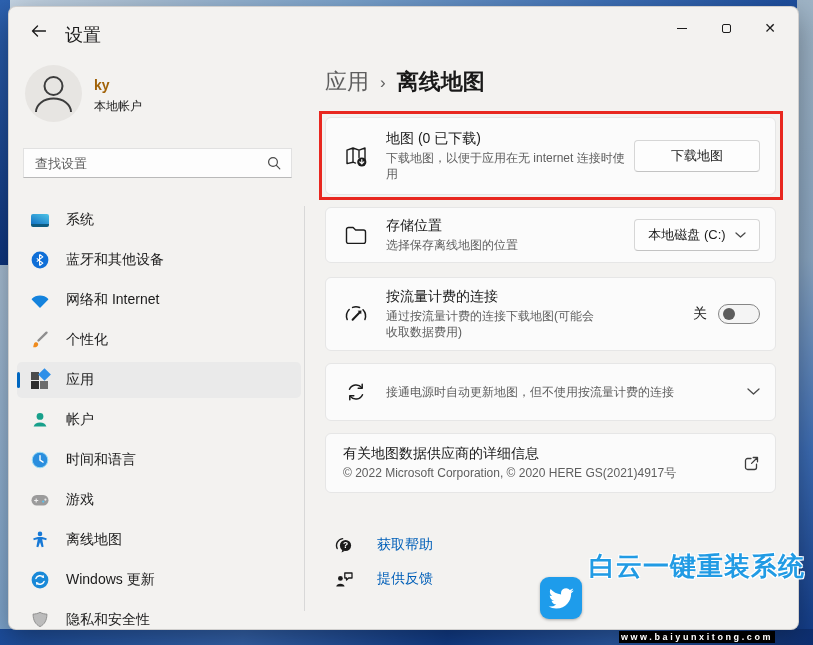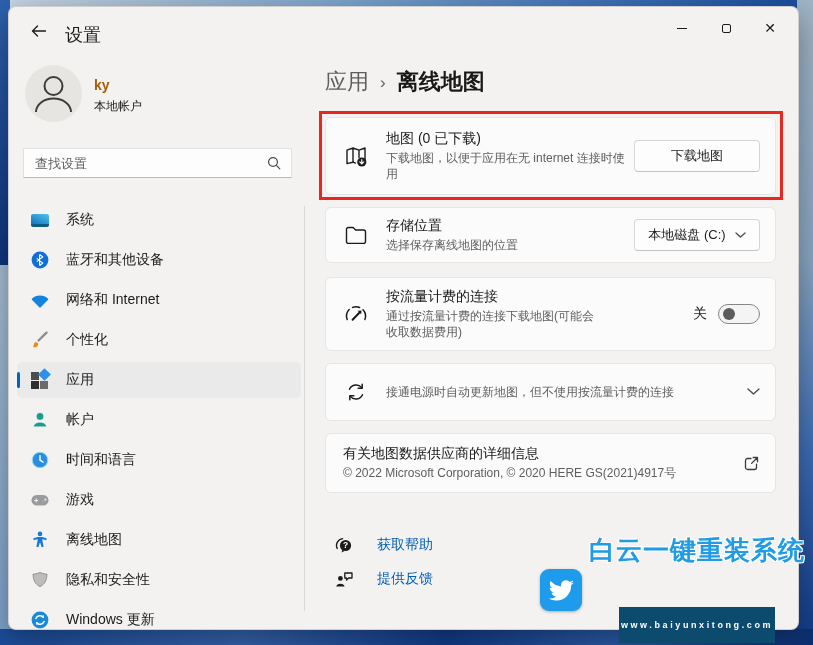--- a/index.html
+++ b/index.html
@@ -92,21 +92,21 @@
   .footer-link { position:absolute; left:316px; height:24px; display:flex; align-items:center; gap:23px; padding-left:10px; }
   .fl-1 { top:526px; } .fl-2 { top:560px; }
   .footer-link .label { font-size:14px; color:#005fb8; }
 
   
   .watermark { position:absolute; right:8px; bottom:2px; display:flex; align-items:center; gap:7px; z-index:20; }
   .wm-logo { width:42px; height:42px; border-radius:9px; background:#1e9ceb; display:flex; align-items:center; justify-content:center; box-shadow:0 1px 3px rgba(0,0,0,.3); }
   .wm-col { display:flex; flex-direction:column; align-items:center;gap:42px; }
   .wm-title { font-size:26px; font-weight:bold; color:#219be4; letter-spacing:1px; white-space:nowrap; line-height:1.05;
     text-shadow:-1px -1px 0 #fff,1px -1px 0 #fff,-1px 1px 0 #fff,1px 1px 0 #fff; }
-  .wm-url { margin-top:1px; background:#0c4a6e; color:#fff; font-size:9px; font-weight:bold; letter-spacing:2.6px; text-align:center; padding:13px 2px; white-space:nowrap; }
+  .wm-url { margin-top:9px; background:#000000; color:#fff; font-size:9px; font-weight:bold; letter-spacing:2.6px; text-align:center; padding:1px 2px; white-space:nowrap; }
 
   svg { display:block; }
 </style>
 </head>
 <body>
 
 <div class="wall-streak streak2"></div>
 <div class="wall-streak streak1"></div>
 <div class="wall-streak streak3"></div>
 
@@ -228,35 +228,35 @@
         <svg width="18" height="18" viewBox="0 0 18 18">
             <circle cx="9" cy="2.9" r="2.3" fill="#1779d6"></circle>
             <path d="M9 6.1c-2.9 0-5.2.7-6.8 1.4l.6 1.7c1.9-.7 4-.9 4-.9l-1.4 7.5 1.9.5L9 11.2l1.7 5.1 1.9-.5-1.4-7.5s2.1.2 4 .9l.6-1.7C14.2 6.8 11.9 6.1 9 6.1Z" fill="#1779d6"></path>
           </svg>
       </span>
       <span class="nav-label">离线地图</span>
     </div>
     <div class="nav-item">
       <span class="nav-ic">
         <svg width="18" height="18" viewBox="0 0 18 18">
-            <path d="M9 1.4c2.4 1.2 4.8 1.7 6.9 1.7 0 6.3-2.4 10.3-6.9 12.5C4.5 13.4 2.1 9.4 2.1 3.1c2.1 0 4.5-.5 6.9-1.7Z" fill="#bcbcbc" stroke="#8f8f8f" stroke-width="1"></path>
-          </svg>
-      </span>
-      <span class="nav-label">隐私和安全性</span>
-    </div>
-    <div class="nav-item">
-      <span class="nav-ic">
-        <svg width="18" height="18" viewBox="0 0 18 18">
             <circle cx="9" cy="9" r="8.4" fill="#1989d8"></circle>
             <path d="M4.9 7.6a4.4 4.4 0 0 1 7.5-1.3M13.1 10.4a4.4 4.4 0 0 1-7.5 1.3" fill="none" stroke="#fff" stroke-width="1.4" stroke-linecap="round"></path>
             <path d="m12.6 3.8.2 2.6-2.6-.2Z" fill="#fff"></path>
             <path d="m5.4 14.2-.2-2.6 2.6.2Z" fill="#fff"></path>
           </svg>
       </span>
       <span class="nav-label">Windows 更新</span>
+    </div>
+    <div class="nav-item">
+      <span class="nav-ic">
+        <svg width="18" height="18" viewBox="0 0 18 18">
+            <path d="M9 1.4c2.4 1.2 4.8 1.7 6.9 1.7 0 6.3-2.4 10.3-6.9 12.5C4.5 13.4 2.1 9.4 2.1 3.1c2.1 0 4.5-.5 6.9-1.7Z" fill="#bcbcbc" stroke="#8f8f8f" stroke-width="1"></path>
+          </svg>
+      </span>
+      <span class="nav-label">隐私和安全性</span>
     </div>
   </div>
 
   <div class="divider"></div>
 
   <div class="breadcrumb">
     <span class="bc-parent">应用</span>
     <span class="bc-sep">›</span>
     <span class="bc-current">离线地图</span>
   </div>

